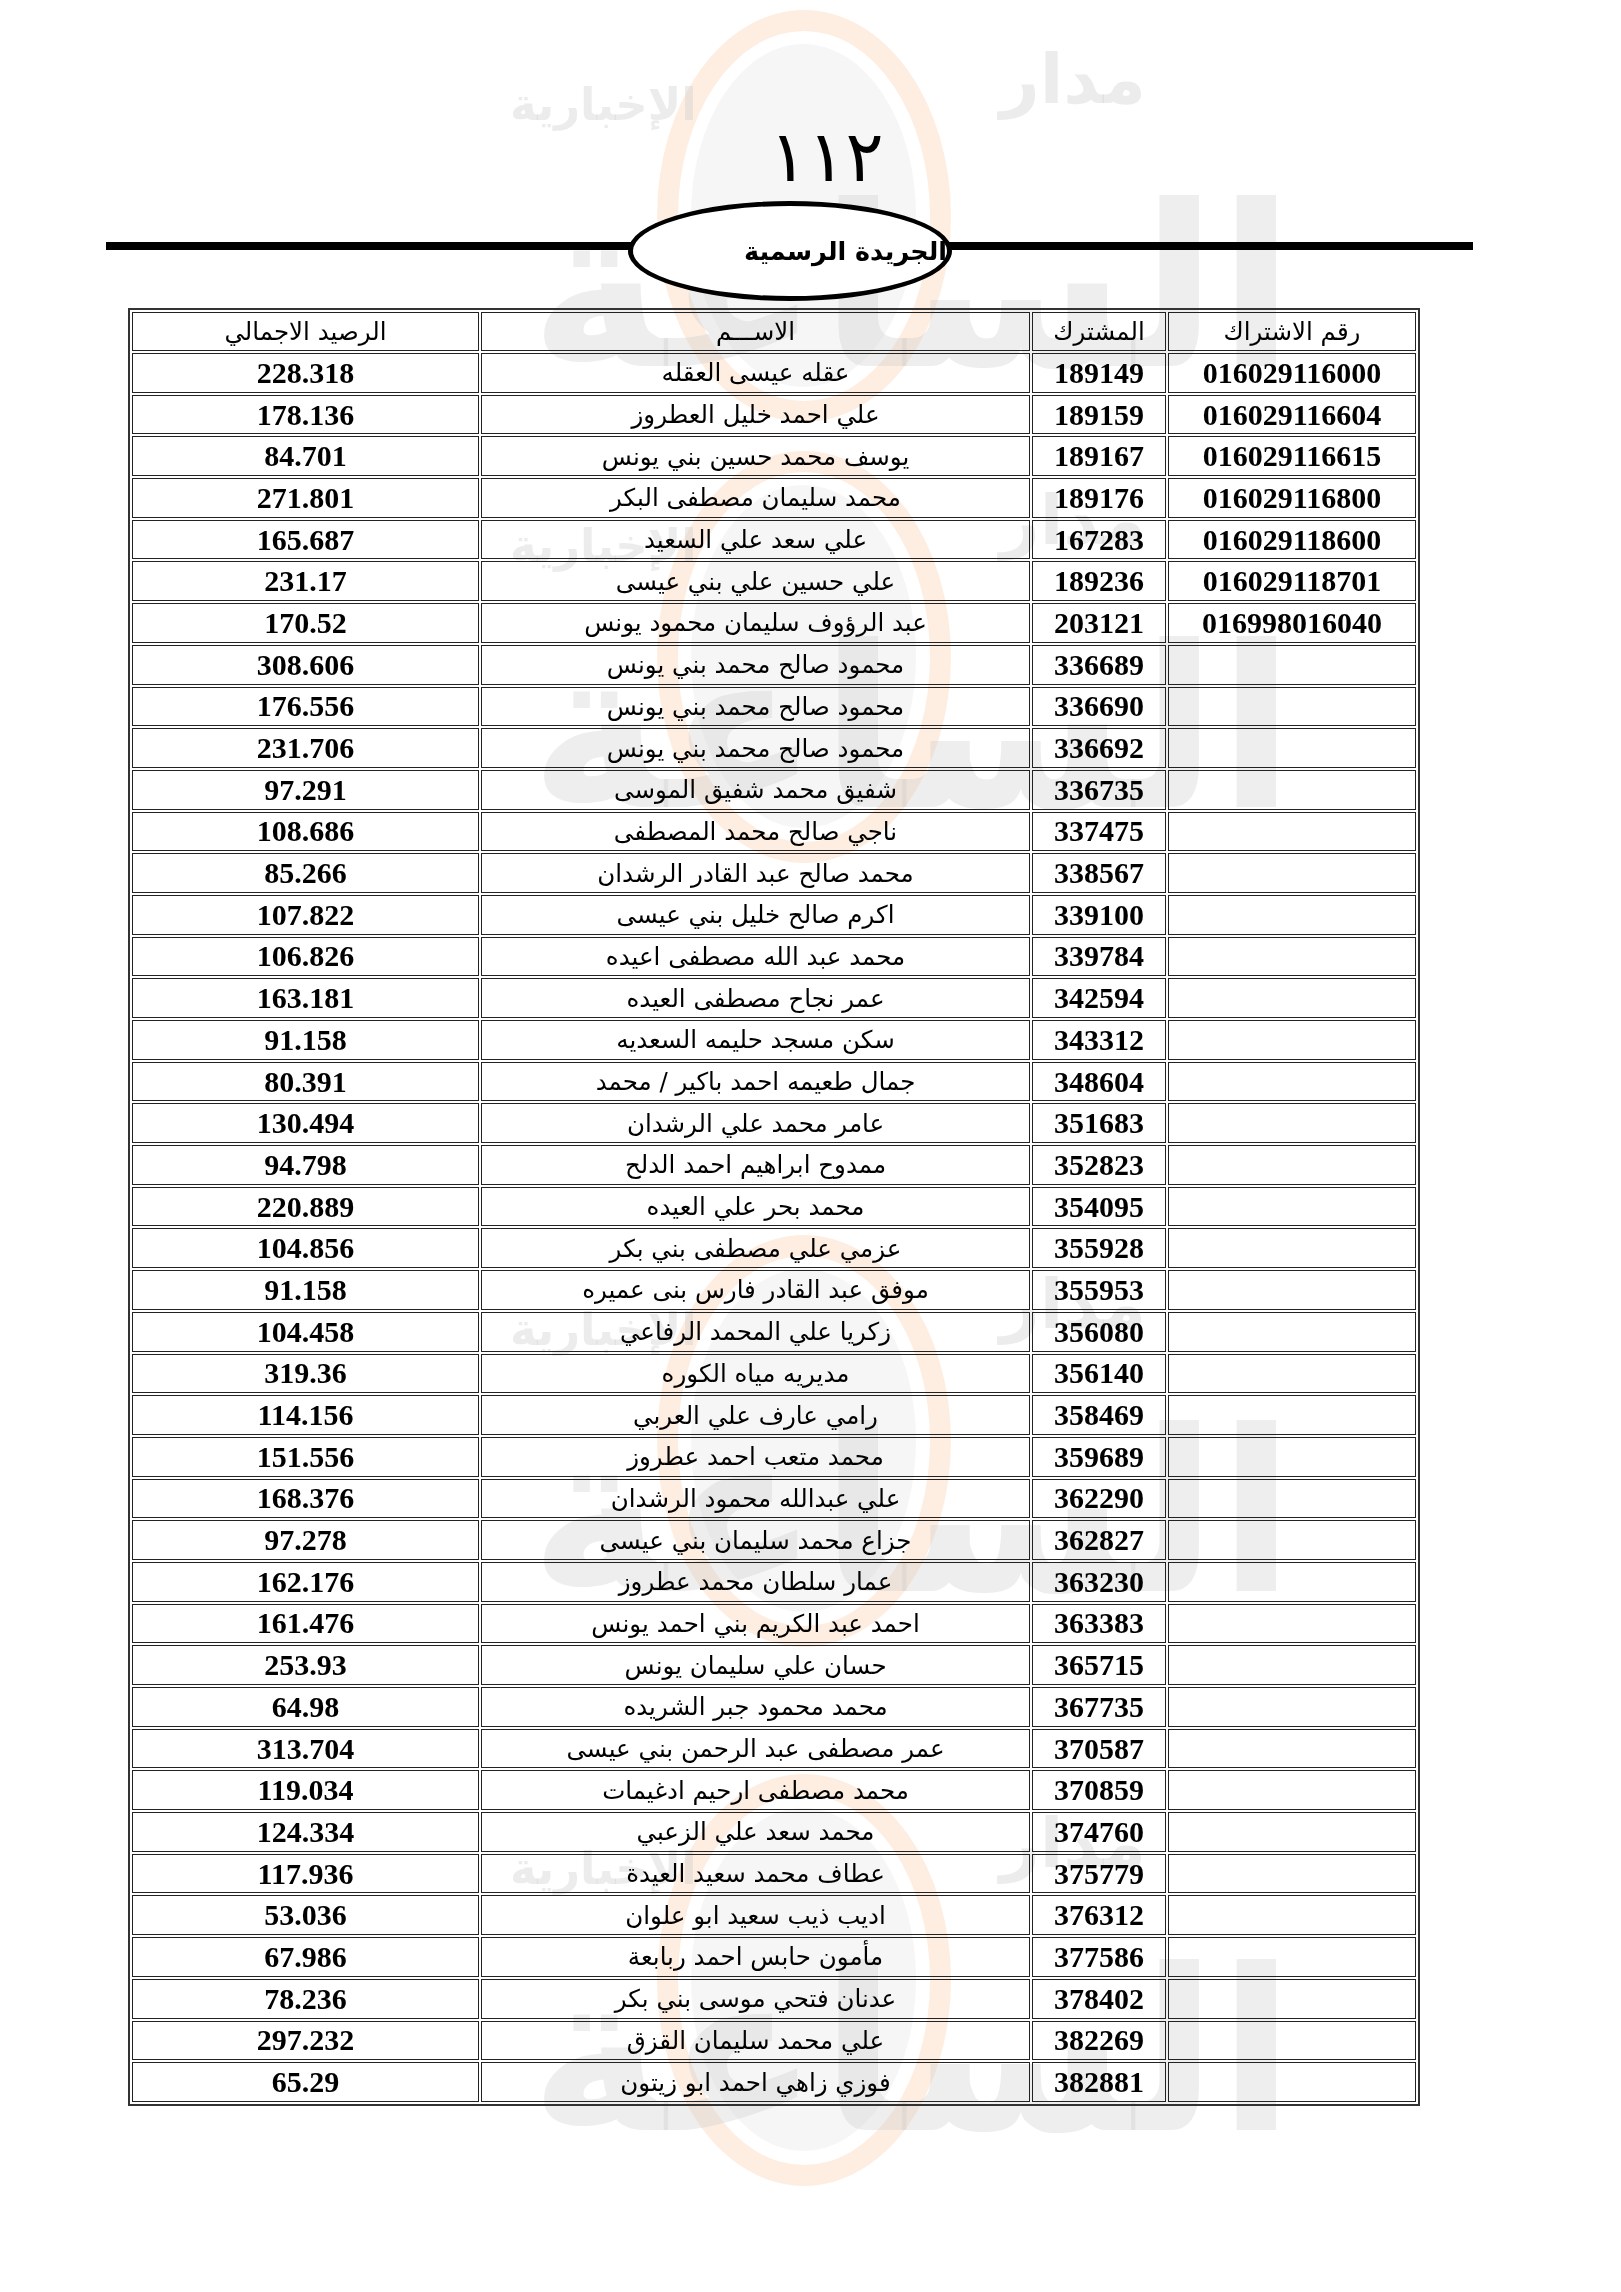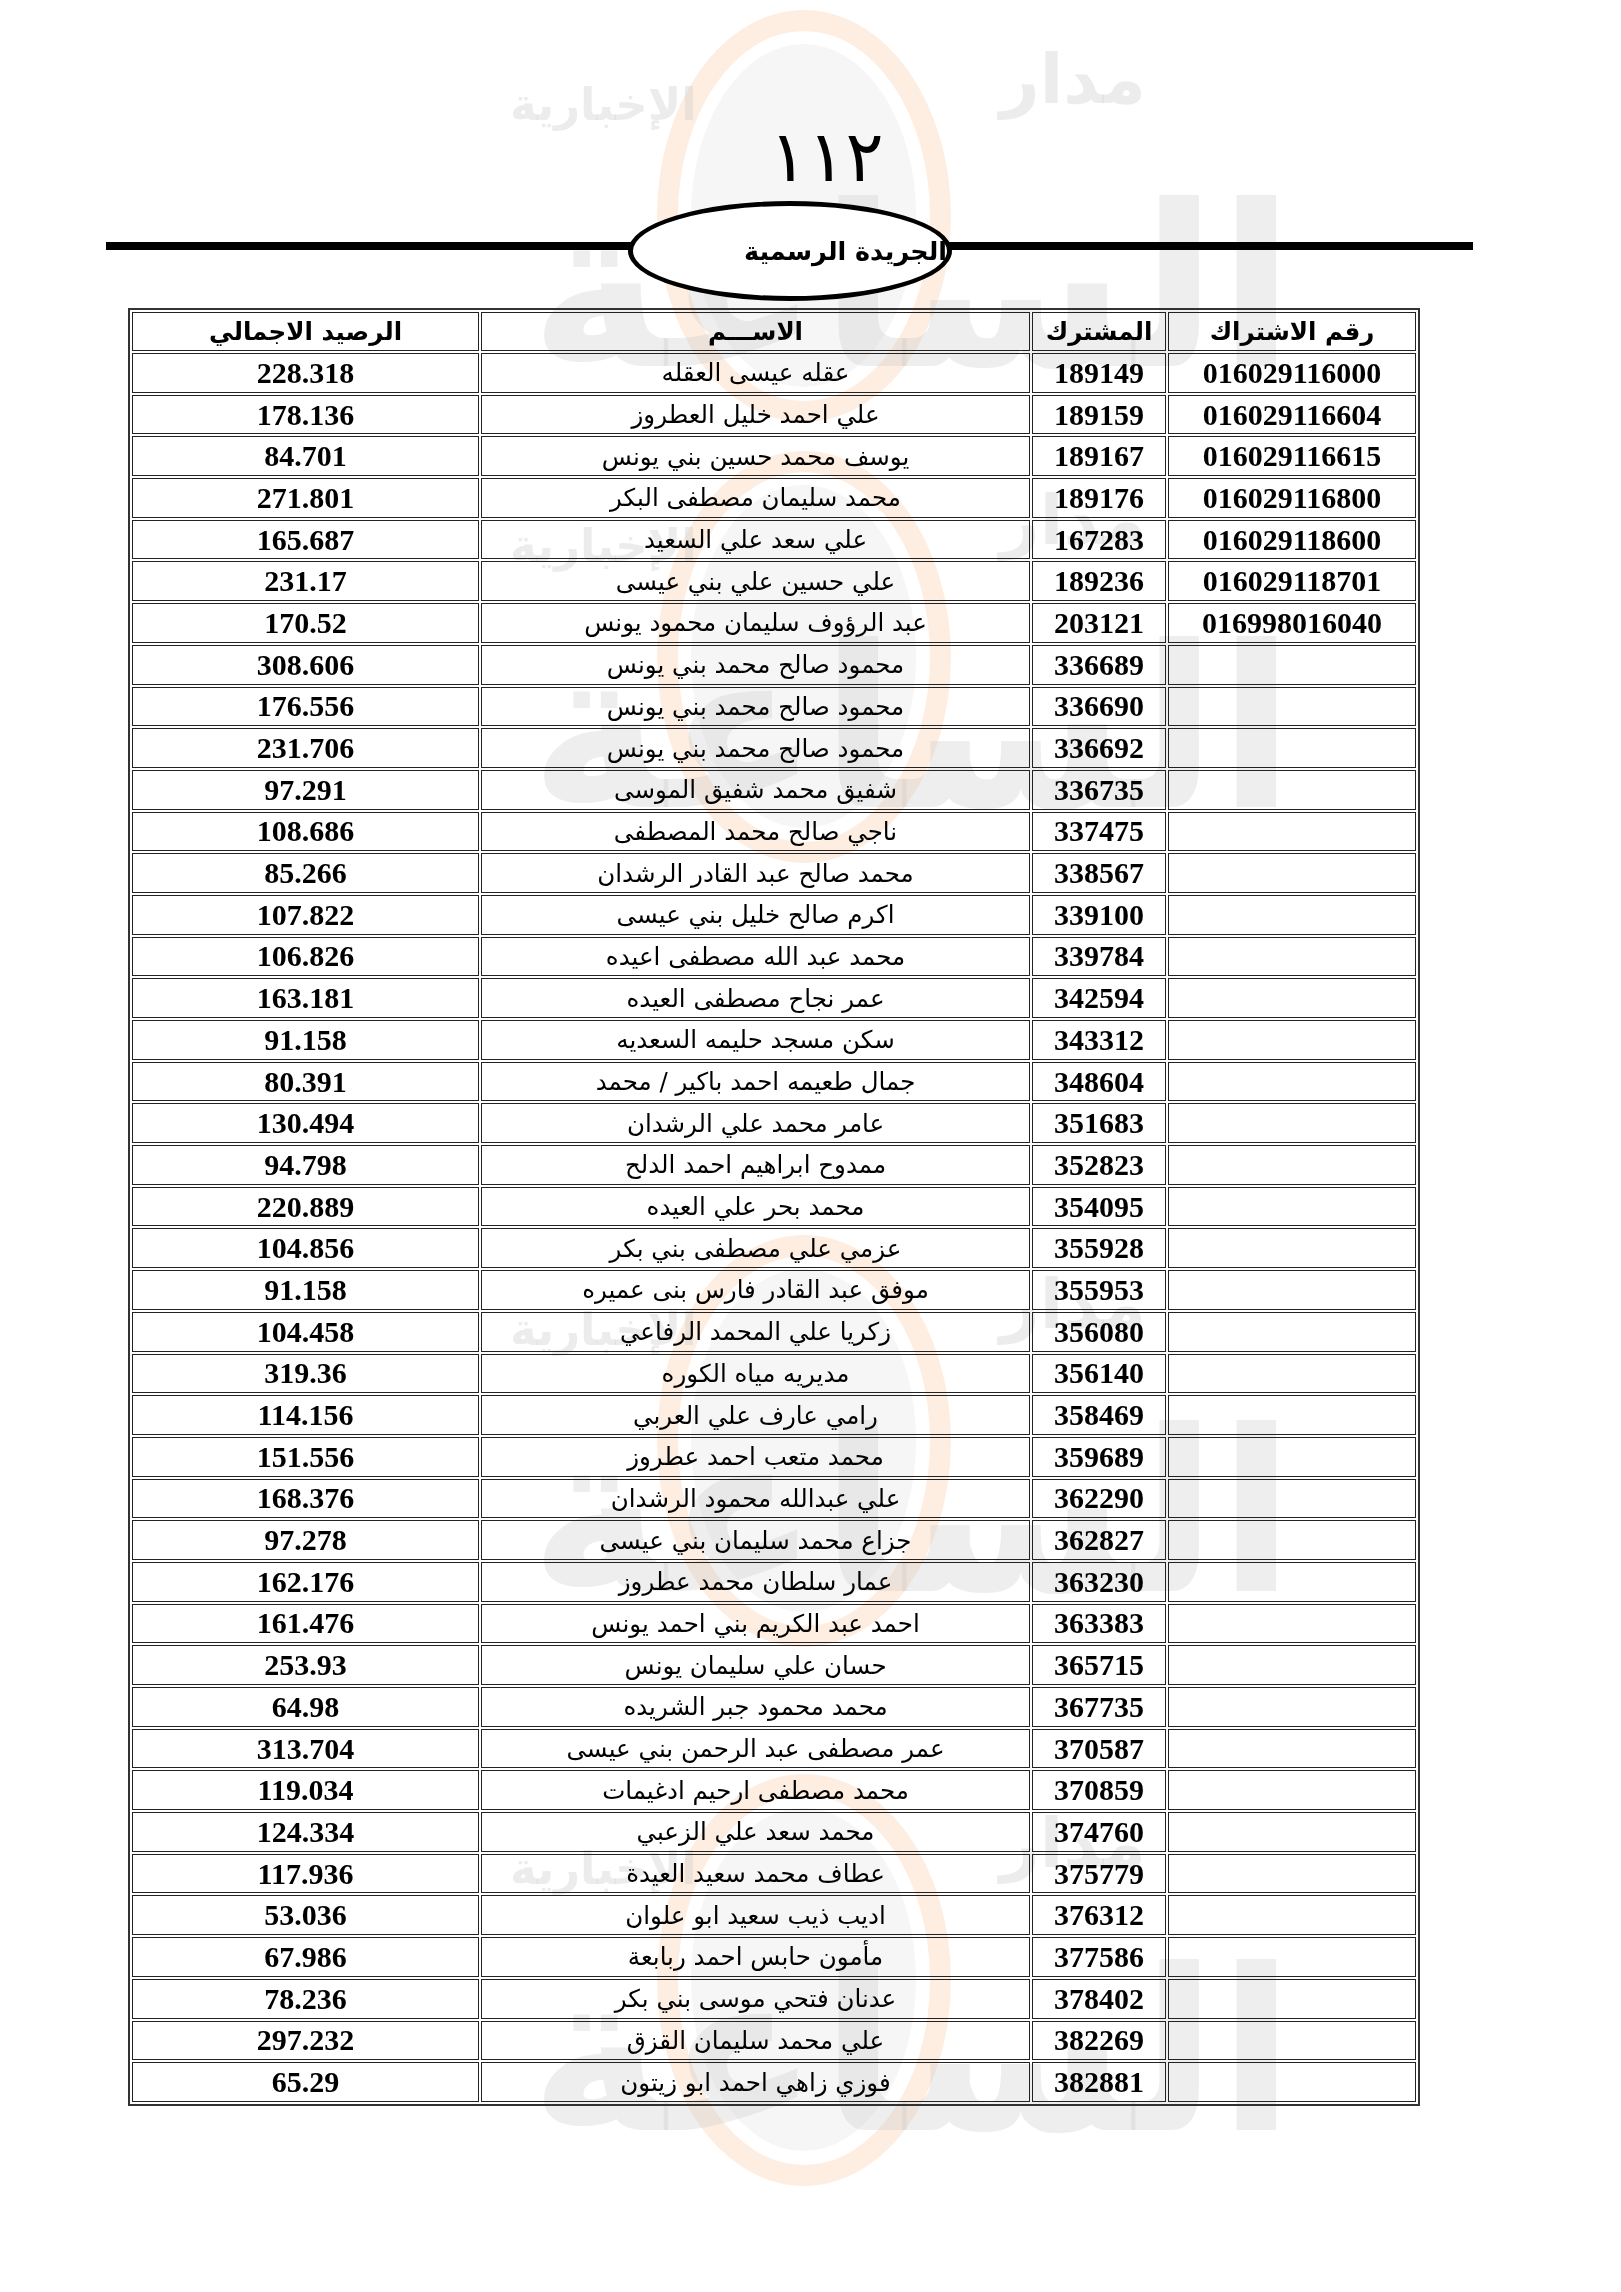--- a/index.html
+++ b/index.html
@@ -25,21 +25,21 @@
   .ellipse { position: absolute; left: 628px; top: 201px; width: 314px; height: 90px;
              border: 5.9px solid #000; border-radius: 50%; background: #fff;
              display: flex; align-items: center; justify-content: flex-end; }
   .ellipse span { font-family: "DejaVu Sans", sans-serif; font-weight: bold; font-size: 25.5px; direction: rtl; }
 
   table.ledger { position: absolute; left: 128px; top: 308px; width: 1286px; height: 1798px;
                  border: 2px solid #333; border-collapse: separate; border-spacing: 2px;
                  direction: rtl; table-layout: fixed; background: transparent; }
   table.ledger td, table.ledger th { border: 1.5px solid #222; text-align: center; padding: 0;
                  height: 37px; overflow: hidden; white-space: nowrap; }
-  table.ledger th { font-family: "DejaVu Sans", sans-serif; font-weight: bold; font-size: 24.5px; }
+  table.ledger th { font-family: "DejaVu Sans", sans-serif; font-weight: normal; font-size: 24.5px; }
   td.num { font-family: "Liberation Serif", "DejaVu Serif", serif; font-weight: bold; font-size: 30px; }
   td.name { font-family: "DejaVu Sans", sans-serif; font-weight: normal; font-size: 24.5px; }
   col.c-acct { width: 248px; }
   col.c-sub { width: 134px; }
   col.c-name { width: 549px; }
   col.c-bal { width: 347px; }
 </style>
 </head>
 <body>
 

